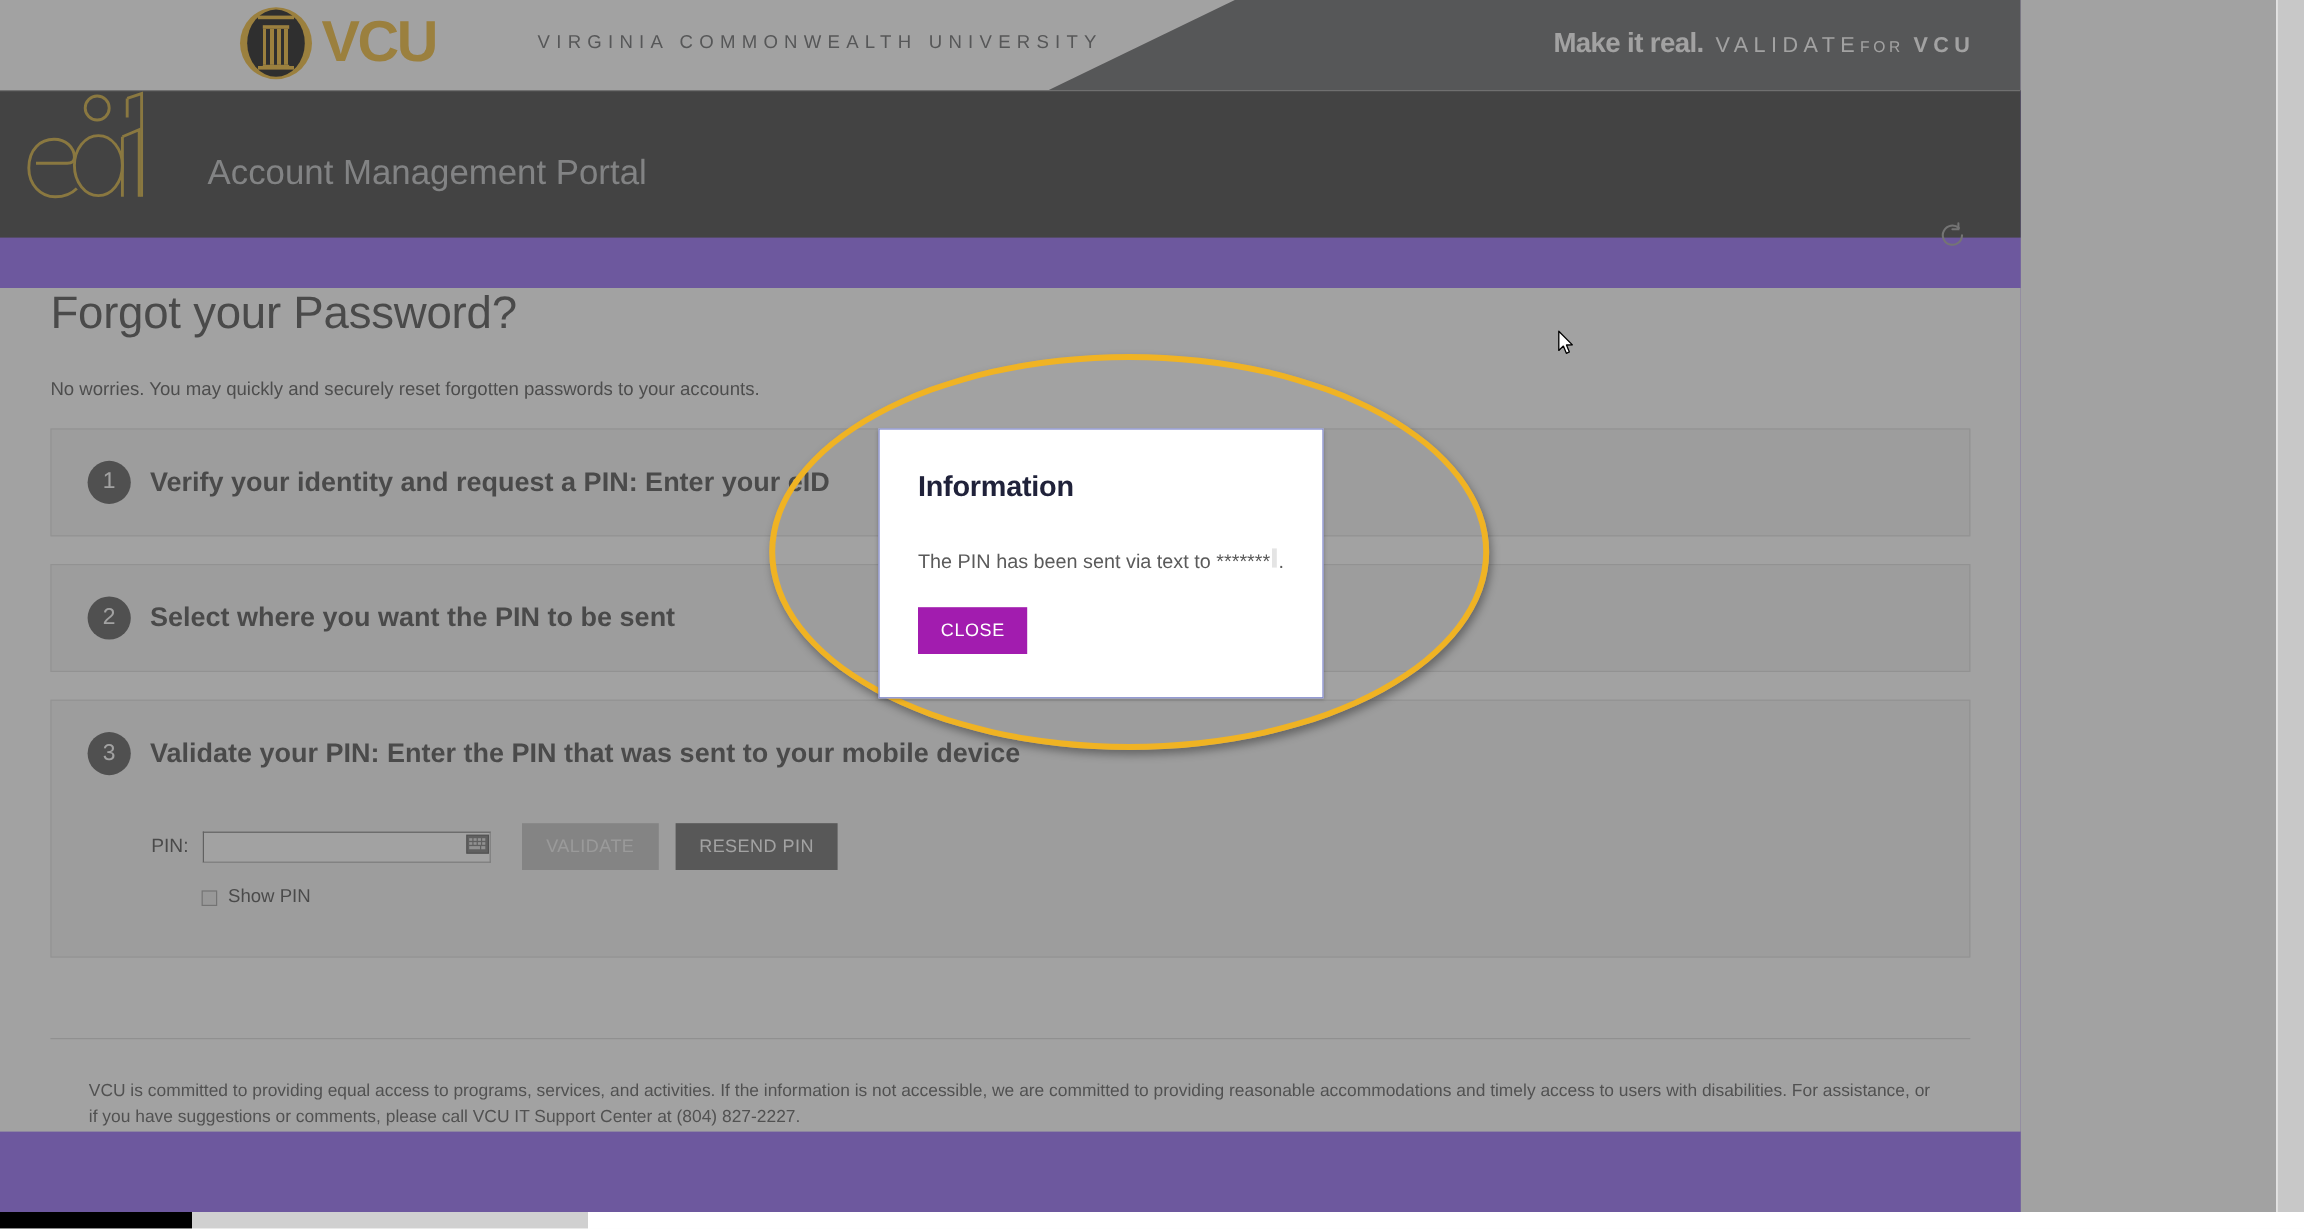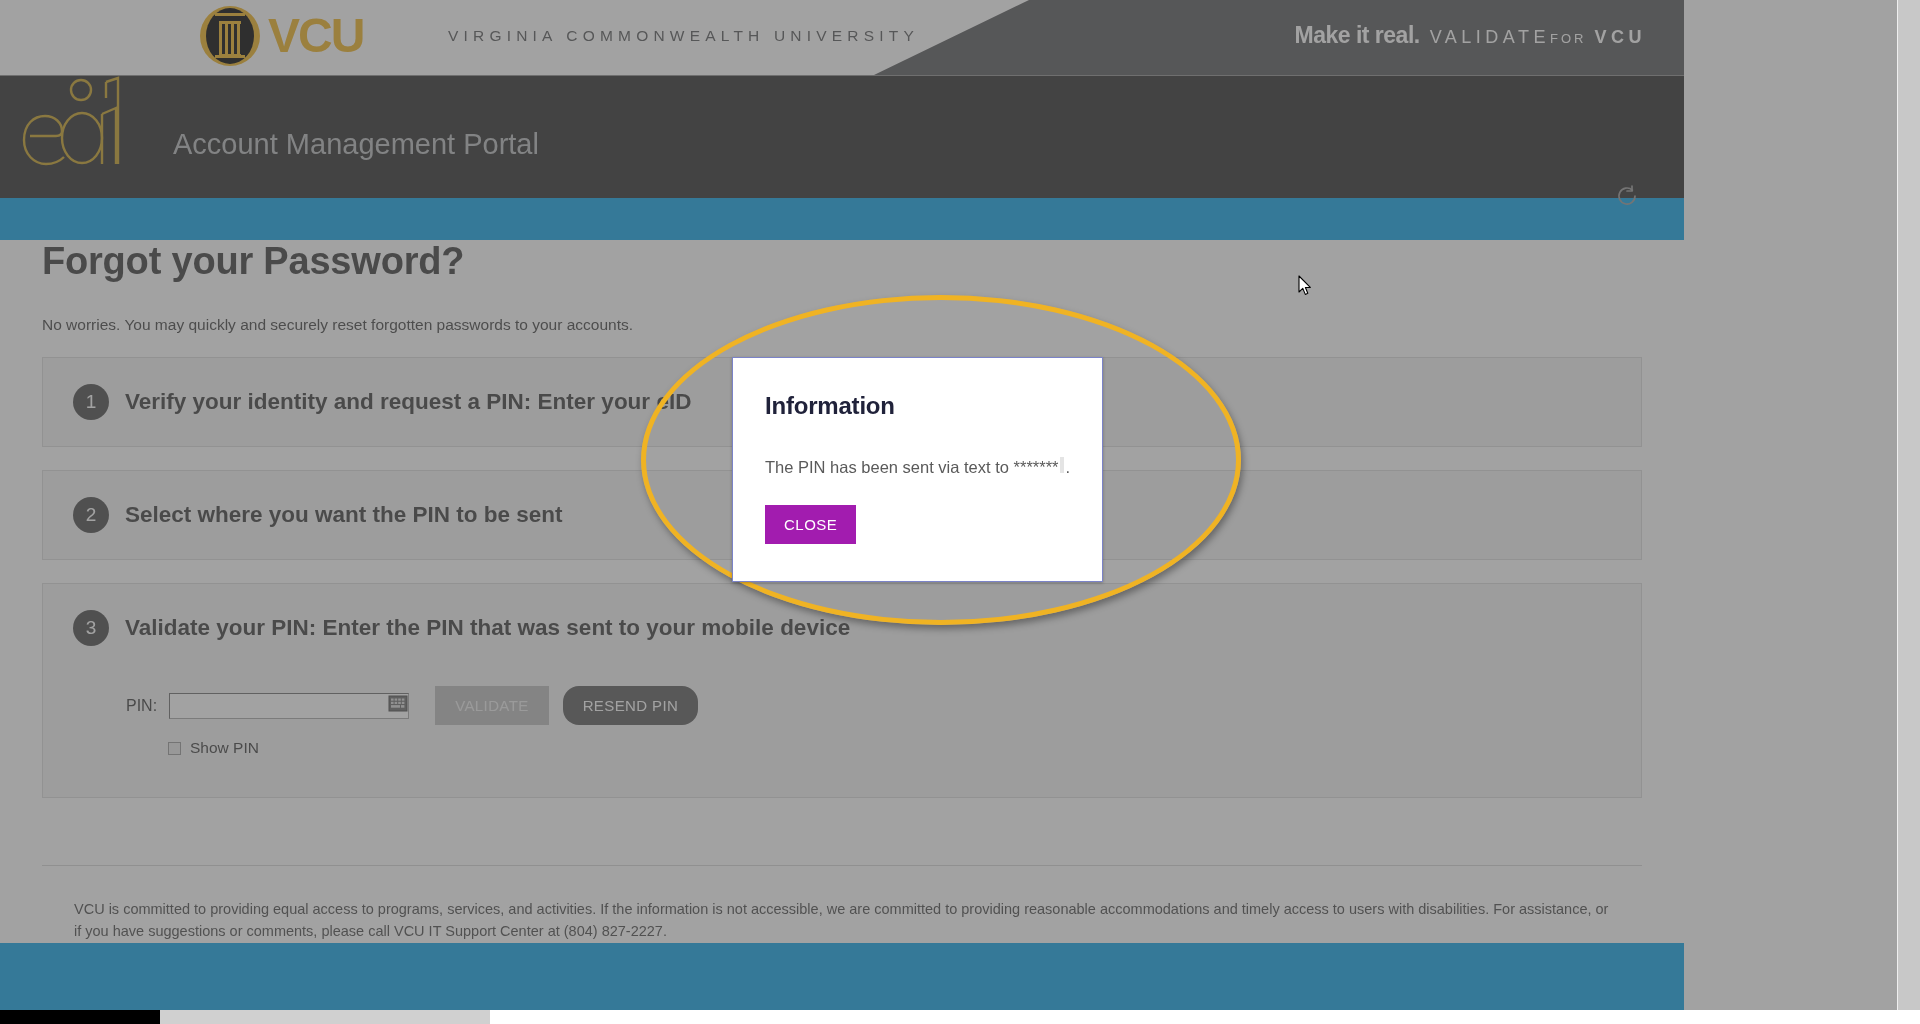--- a/index.html
+++ b/index.html
@@ -14,21 +14,21 @@
     width: 1920px; height: 1024px;
     overflow: hidden;
     background: #ffffff;
   }
 
   
   #page {
     position: absolute;
     left: 0; top: 0;
     width: 1684px; height: 1010px;
-    background: #0ea5e9;
+    background: #8b5cf6;
     overflow: hidden;
   }
 
   
   .brandbar {
     position: relative;
     height: 75px;
     background: #ffffff;
     overflow: hidden;
   }
@@ -152,21 +152,21 @@
   }
 
   
   .content {
     position: relative;
     padding: 0 42px;
     background: #ffffff;
   }
   .page-title {
     font-size: 38px;
-    font-weight: bold;
+    font-weight: normal;
     color: #3d3d3d;
     margin-top: 42px;
     letter-spacing: -0.2px;
   }
   .page-sub {
     font-size: 15.5px;
     color: #444444;
     margin-top: 33px;
   }
 
@@ -241,21 +241,20 @@
   }
   .btn-validate {
     background: #bdbdbd;
     color: #ededed;
     margin-left: 26px;
   }
   .btn-resend {
     background: #5b5b5b;
     color: #ffffff;
     margin-left: 14px;
-    border-radius: 16px;
   }
   .show-pin-row {
     display: flex;
     align-items: center;
     gap: 9px;
     margin-top: 14px;
     margin-left: 95px;
   }
   .show-pin-box {
     width: 13px; height: 13px;

